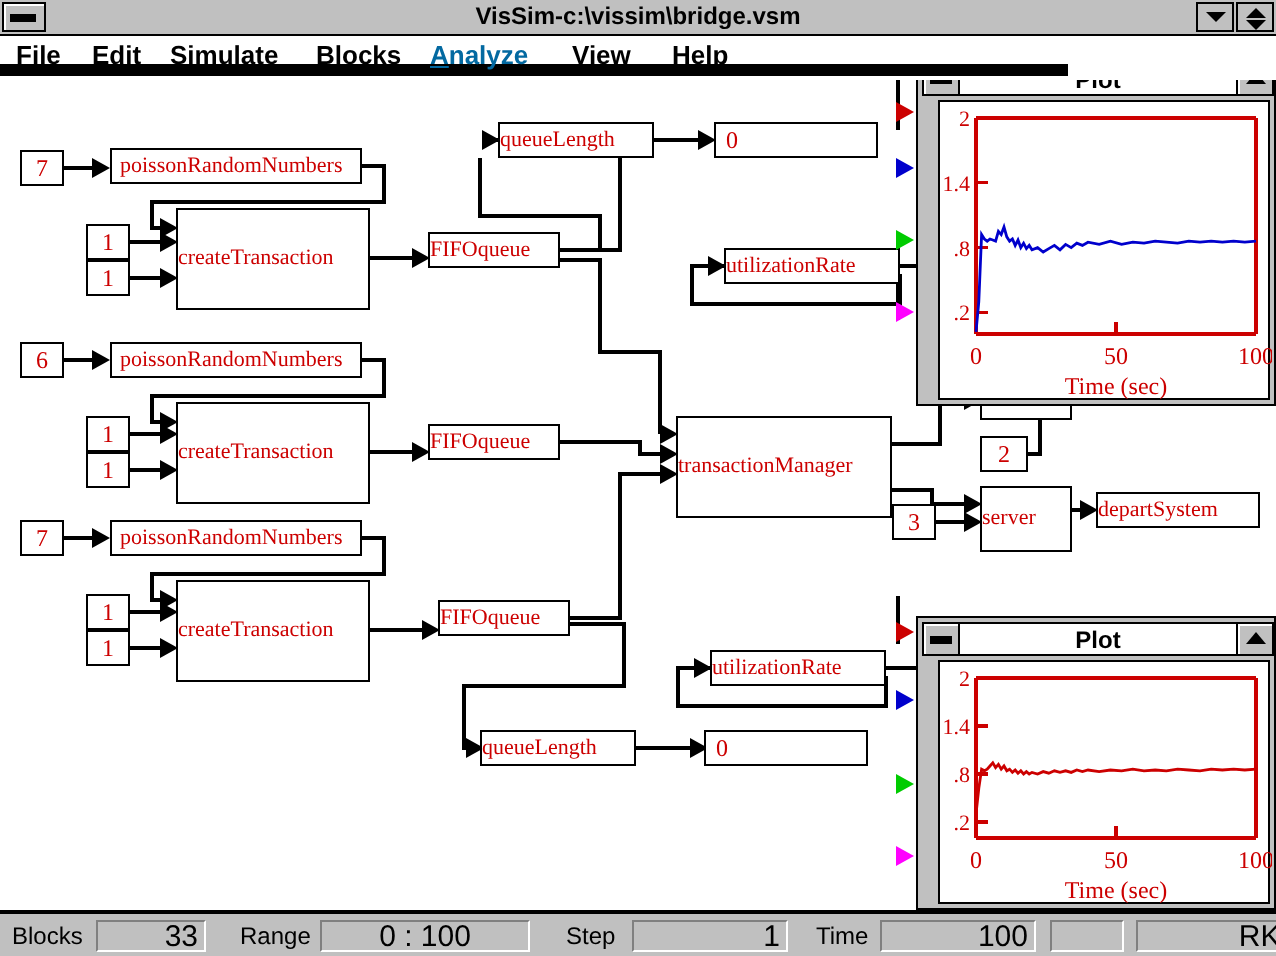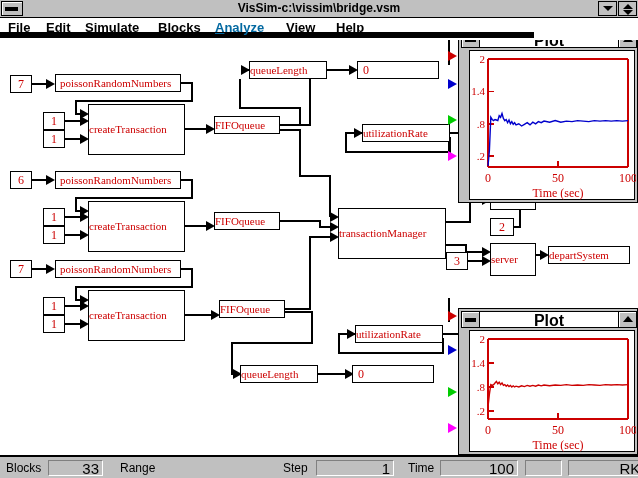--- a/index.html
+++ b/index.html
@@ -90,21 +90,21 @@
   .plotwin{
     position:absolute;background:#c0c0c0;
     border:1px solid #000;box-sizing:border-box;
   }
   .plot-tb{
     position:absolute;left:2px;top:2px;height:17px;
     background:#c0c0c0;box-sizing:border-box;
   }
   .plot-title{
     position:absolute;left:0;top:0;width:100%;height:17px;line-height:17px;
-    text-align:center;font-size:16px;font-weight:bold;color:#000;
+    text-align:center;font-size:12px;font-weight:bold;color:#000;
     background:#ffffff;border:1px solid #000;box-sizing:border-box;
   }
   .plot-btn{
     position:absolute;top:0;width:19px;height:17px;background:#c0c0c0;
     border:1px solid #000;box-sizing:border-box;z-index:3;
   }
   .plot-btn::after{
     content:"";position:absolute;left:0;top:0;width:100%;height:100%;
     border-top:1px solid #fff;border-left:1px solid #fff;box-sizing:border-box;
   }
@@ -414,20 +414,21 @@
         <div class="cah" style="left: 448px; top: 305px; border-left-color: rgb(0, 0, 204);"></div>
         <div class="cah" style="left: 448px; top: 347px; border-left-color: rgb(0, 204, 0);"></div>
         <div class="cah" style="left: 448px; top: 383px; border-left-color: rgb(255, 0, 255);"></div>
       </div>
   </div>
 
   <div class="statusbar" id="statusbar">
       <div class="sb-label" style="left: 6px;">Blocks</div>
       <div class="sb-field" style="left: 48px; width: 55px;">33</div>
       <div class="sb-label" style="left: 120px;">Range</div>
+      <div class="sb-field c" style="left: 160px; width: 105px;">0 : 100</div>
       <div class="sb-label" style="left: 283px;">Step</div>
       <div class="sb-field" style="left: 316px; width: 78px;">1</div>
       <div class="sb-label" style="left: 408px;">Time</div>
       <div class="sb-field" style="left: 440px; width: 78px;">100</div>
       <div class="sb-field c" style="left: 525px; width: 37px;"></div>
       <div class="sb-field c" style="left: 568px; width: 132px;">RK2</div>
     </div>
 
 </div>
 

